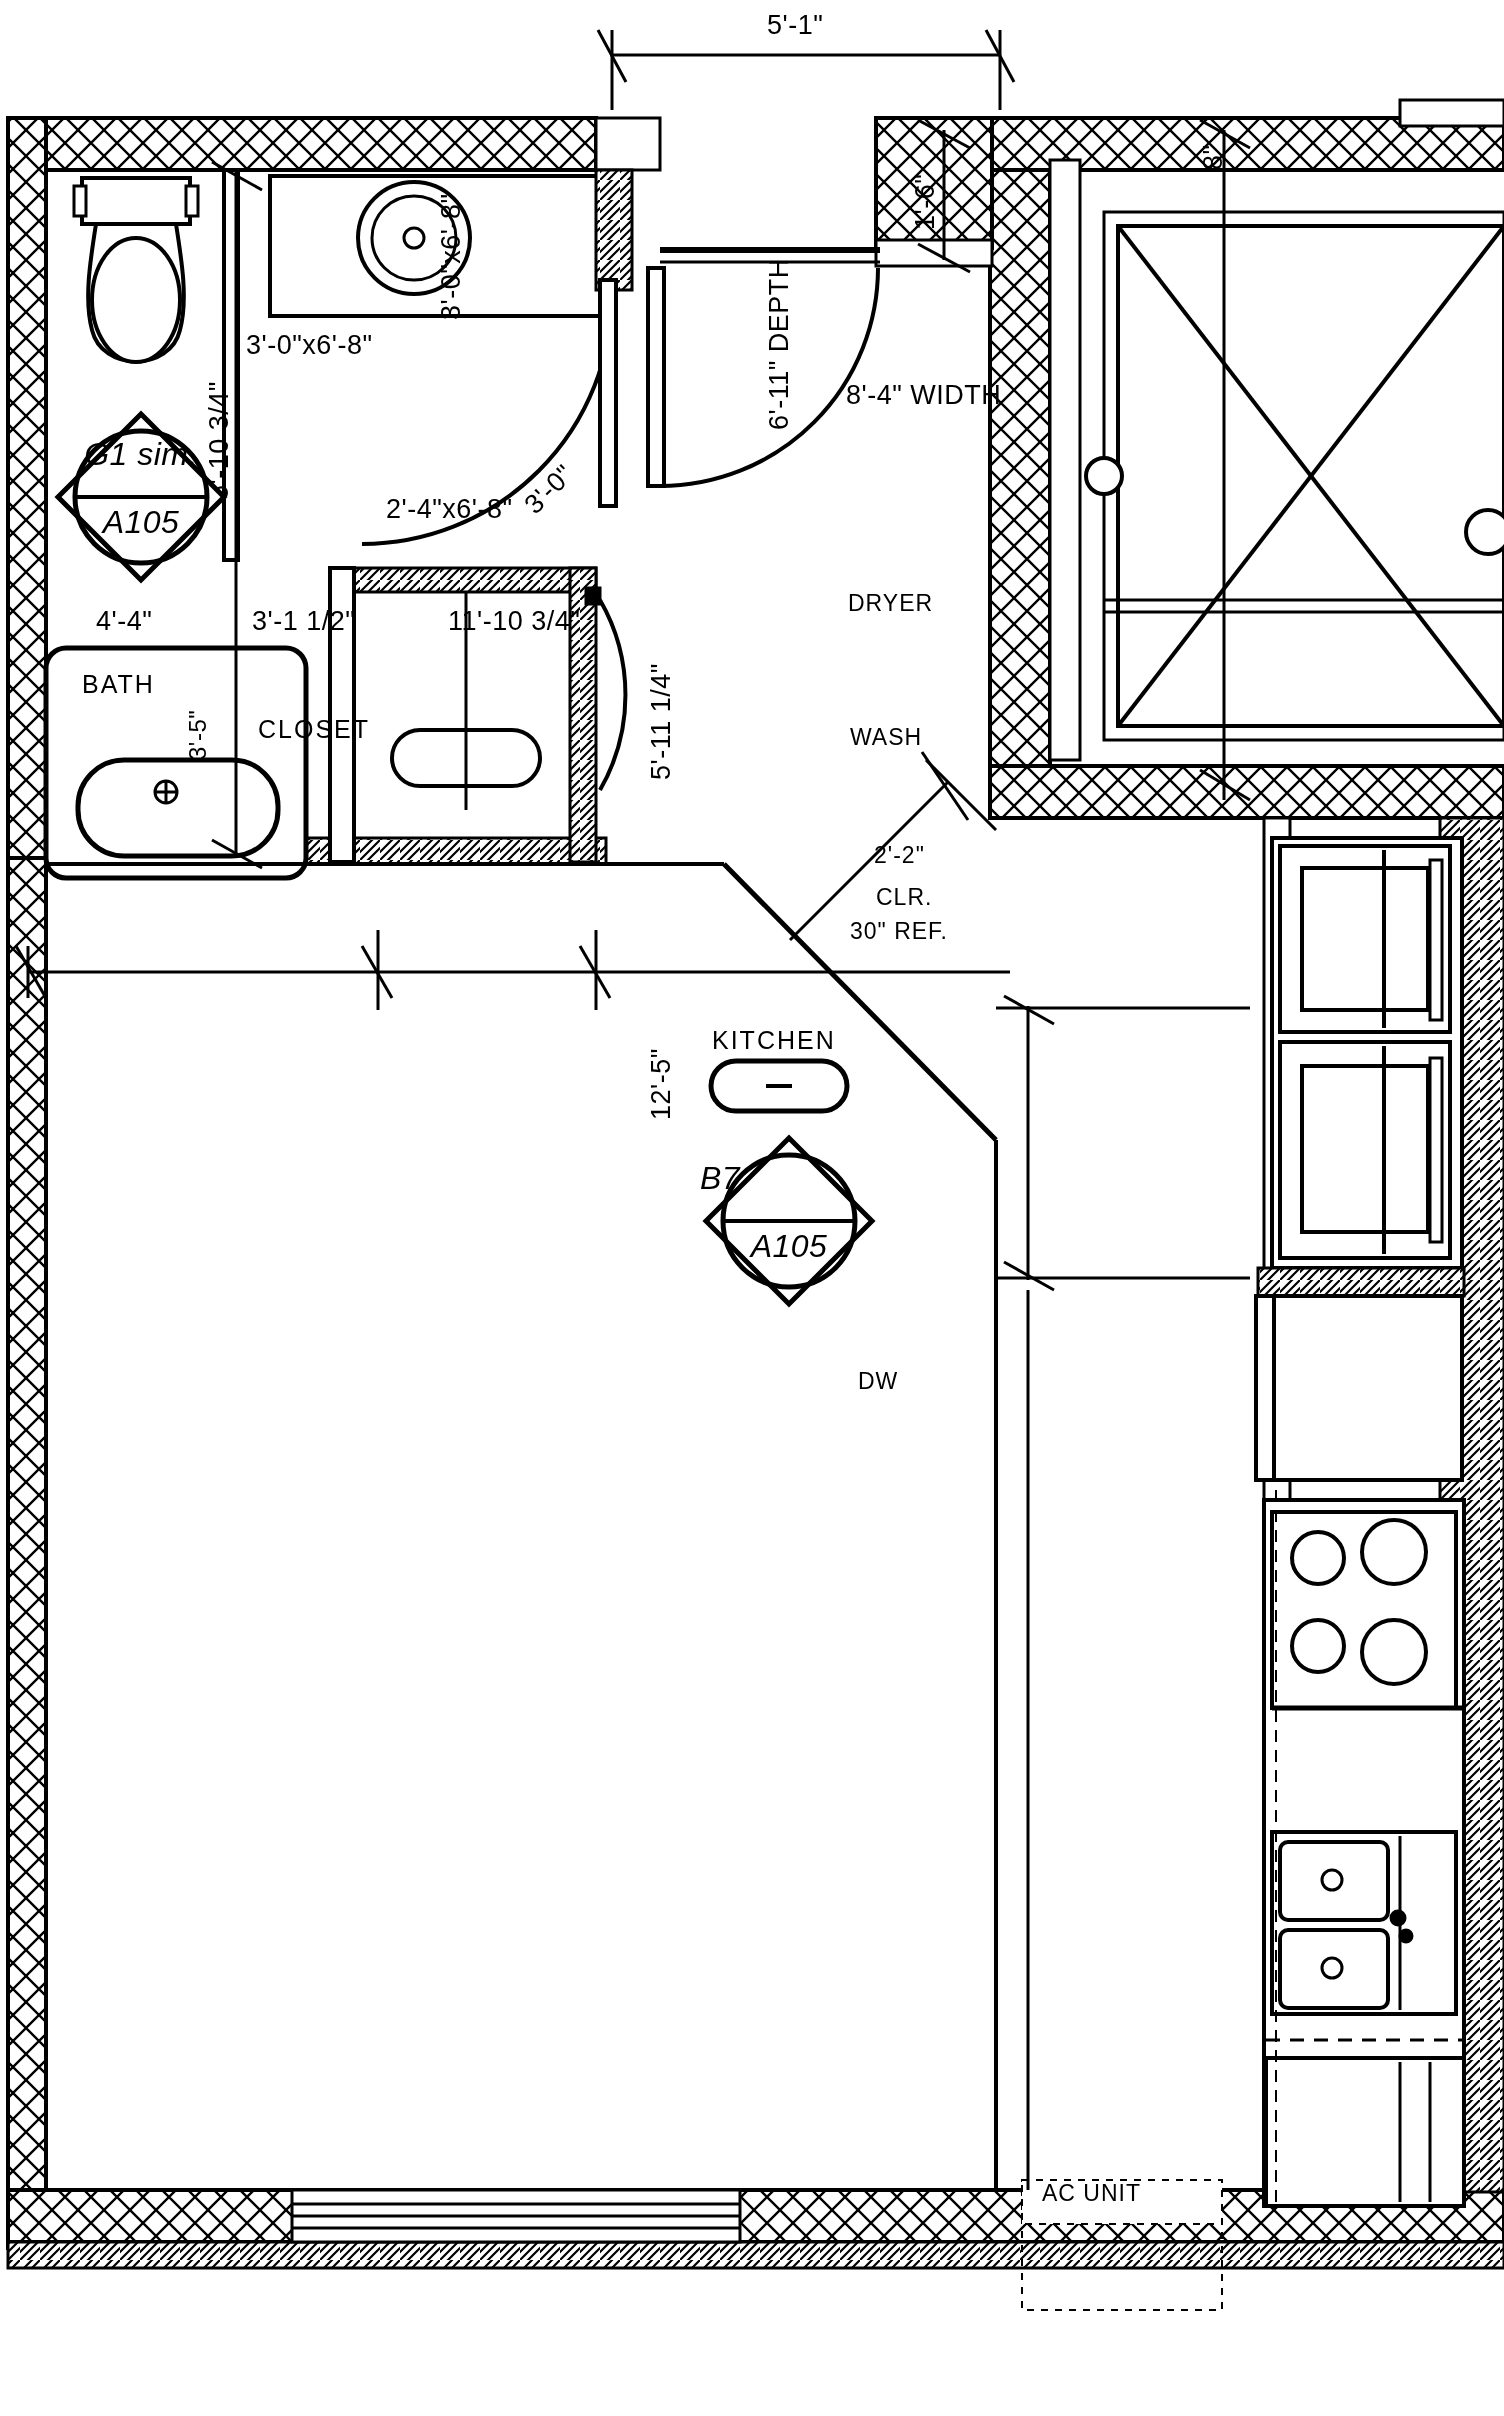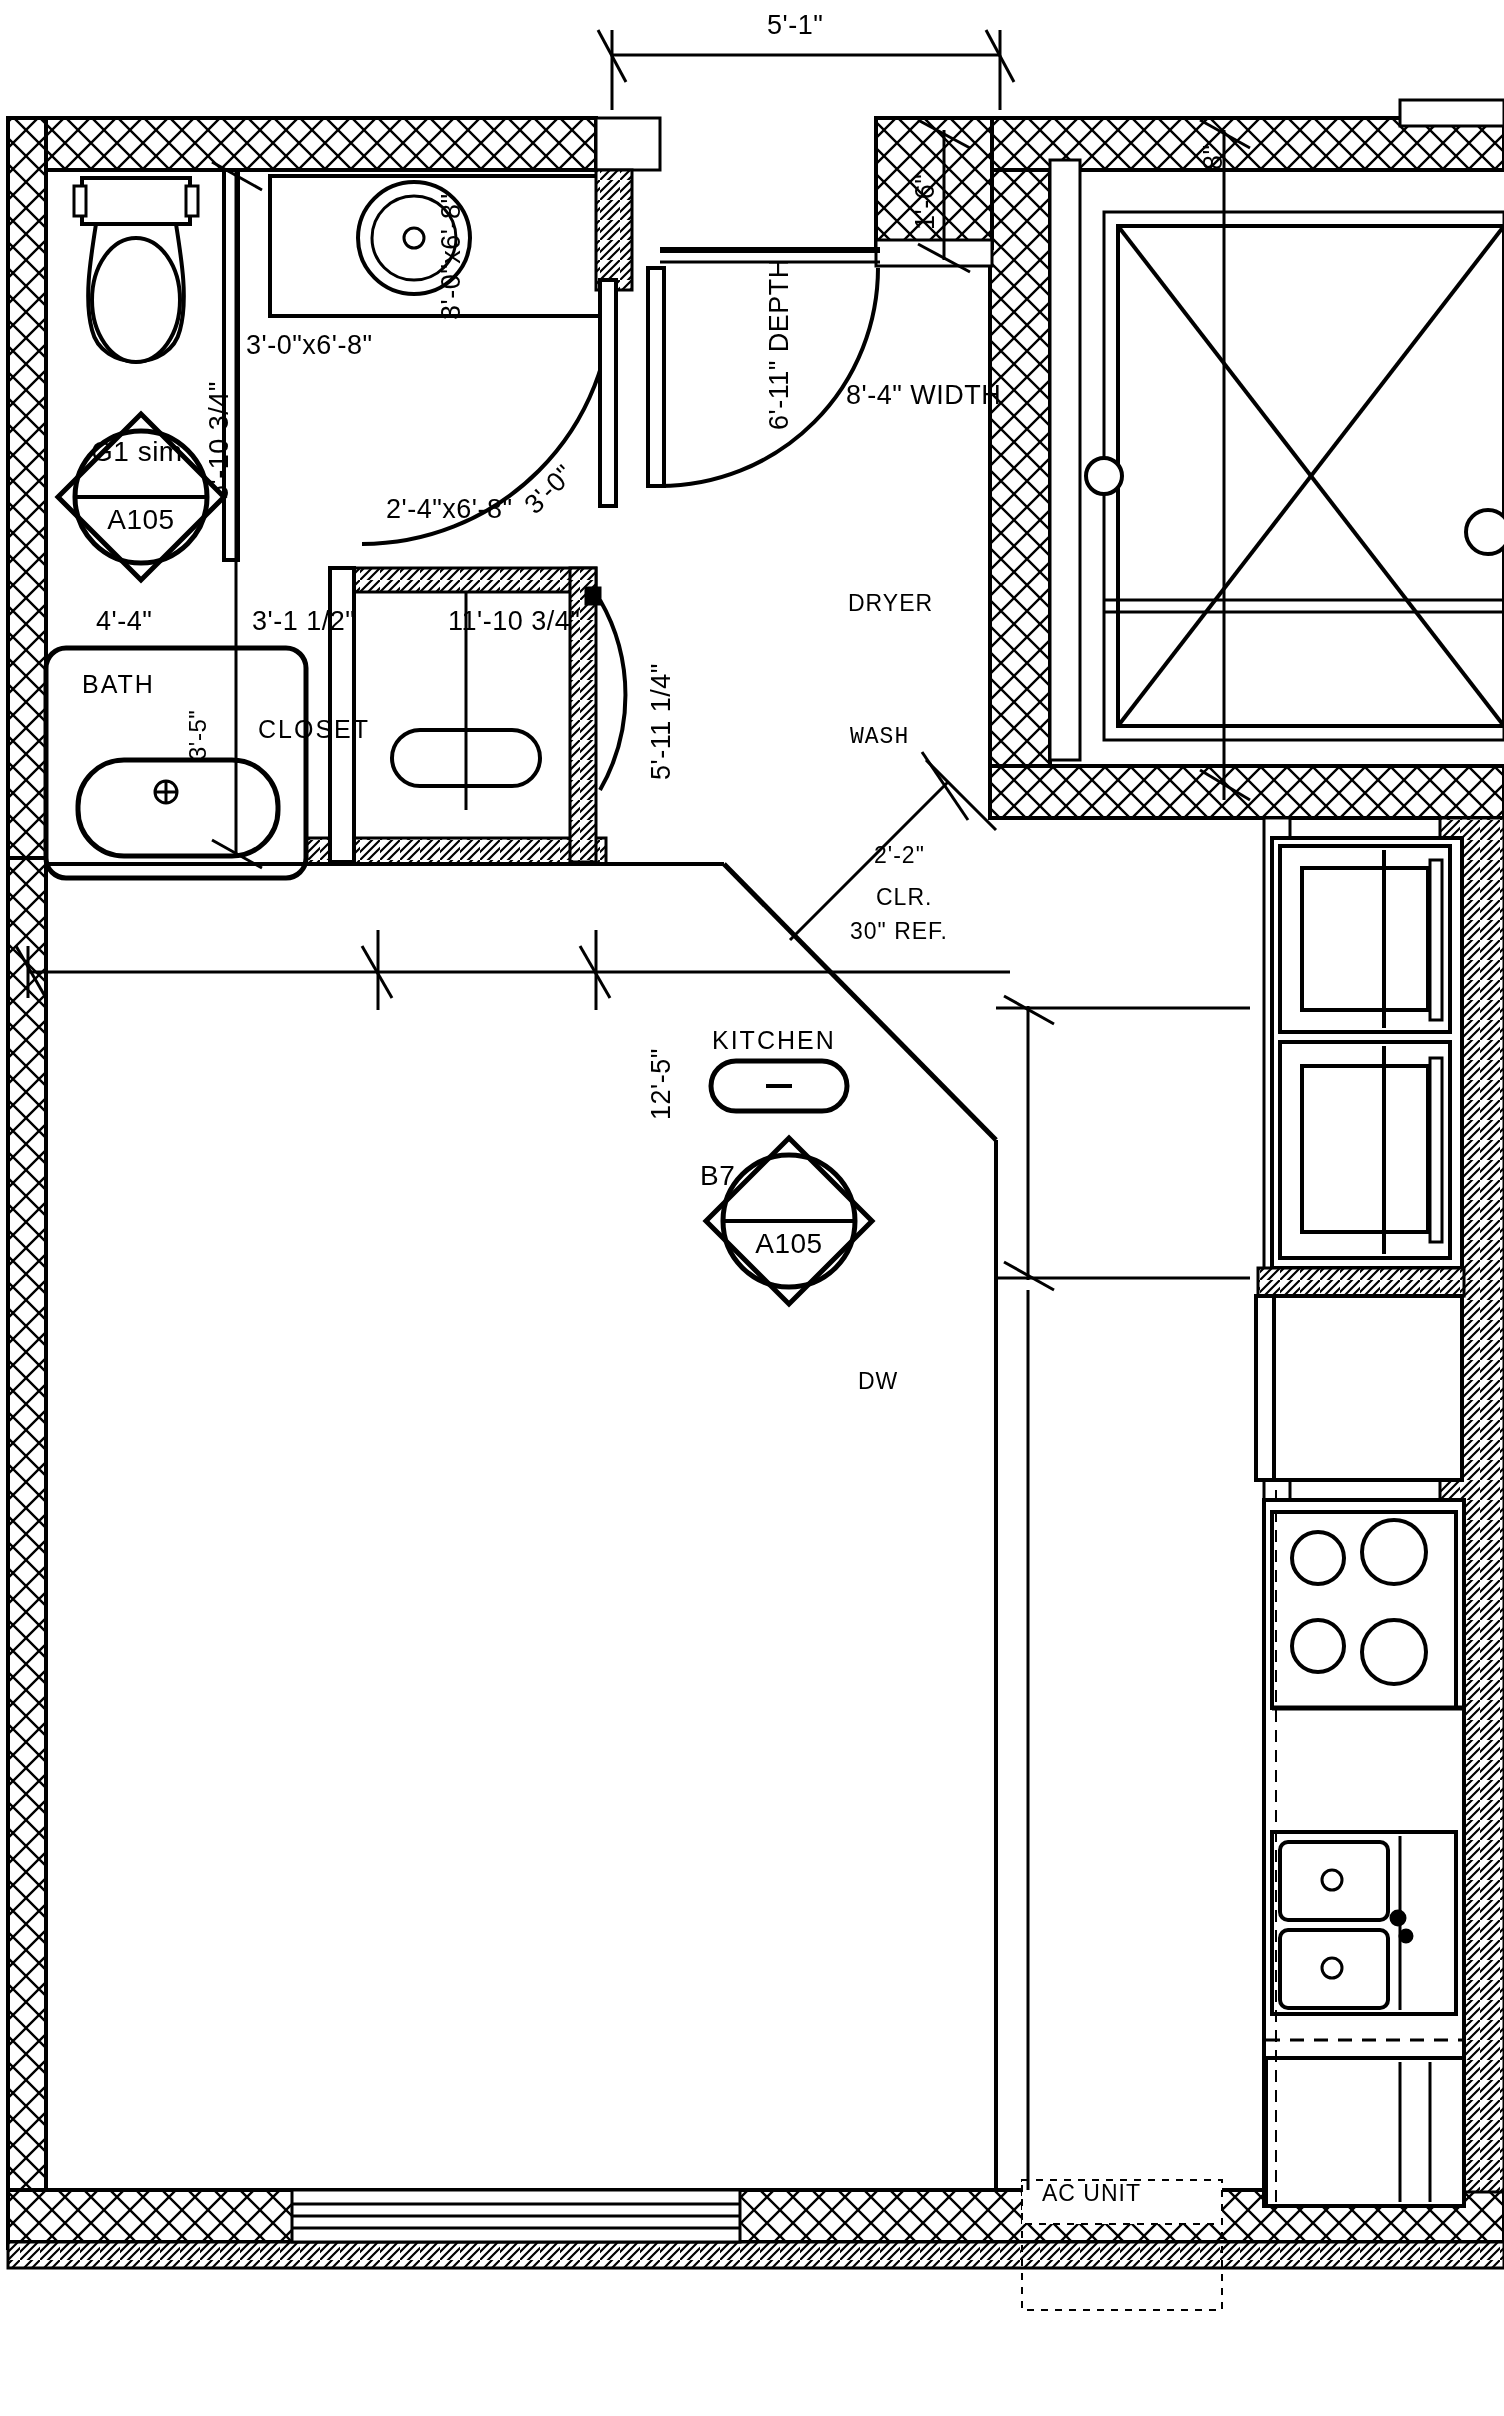--- a/index.html
+++ b/index.html
@@ -4,21 +4,21 @@
 <style>
   html,body{margin:0;padding:0;background:#ffffff;}
   body{font-family:"Liberation Sans",sans-serif;}
   #plan{position:relative;width:1504px;height:2416px;background:#fff;overflow:hidden;}
   svg.layer{position:absolute;left:0;top:0;width:1504px;height:2416px;}
   .lbl{position:absolute;font-family:"Liberation Sans",sans-serif;color:#000;
        white-space:nowrap;letter-spacing:.5px;line-height:1;}
   .dim{font-size:27px;}
   .dim-sm{font-size:24px;}
   .room{font-size:25px;letter-spacing:2px;}
-  .tag{font-size:28px;}
+  .tag{font-size:32px;font-style:italic;}
   .appl{font-size:23px;letter-spacing:1px;}
   .rot90{transform-origin:0 0;transform:rotate(-90deg);}
 </style>
 </head>
 <body>
 
 <div id="plan">
 
 <svg class="layer" viewBox="0 0 1504 2416">
   <defs>
@@ -252,21 +252,21 @@
 <div class="lbl dim rot90" style="left:648px;top:780px;">5'-11 1/4"</div>
 
 <div class="lbl dim rot90" style="left:648px;top:1120px;">12'-5"</div>
 
 <div class="lbl dim rot90" style="left:766px;top:430px;">6'-11" DEPTH</div>
 
 <div class="lbl dim" style="left:846px;top:382px;">8'-4" WIDTH</div>
 
 <div class="lbl appl" style="left:848px;top:592px;">DRYER</div>
 
-<div class="lbl appl" style="left:850px;top:726px;font-family:Liberation Mono, monospace;">WASH</div>
+<div class="lbl appl" style="left:850px;top:726px;">WASH</div>
 
 <div class="lbl appl" style="left:874px;top:844px;">2'-2"</div>
 
 <div class="lbl appl" style="left:876px;top:886px;">CLR.</div>
 
 <div class="lbl appl" style="left:850px;top:920px;">30" REF.</div>
 
 <div class="lbl appl" style="left:858px;top:1370px;">DW</div>
 
 <div class="lbl room" style="left:712px;top:1028px;">KITCHEN</div>

